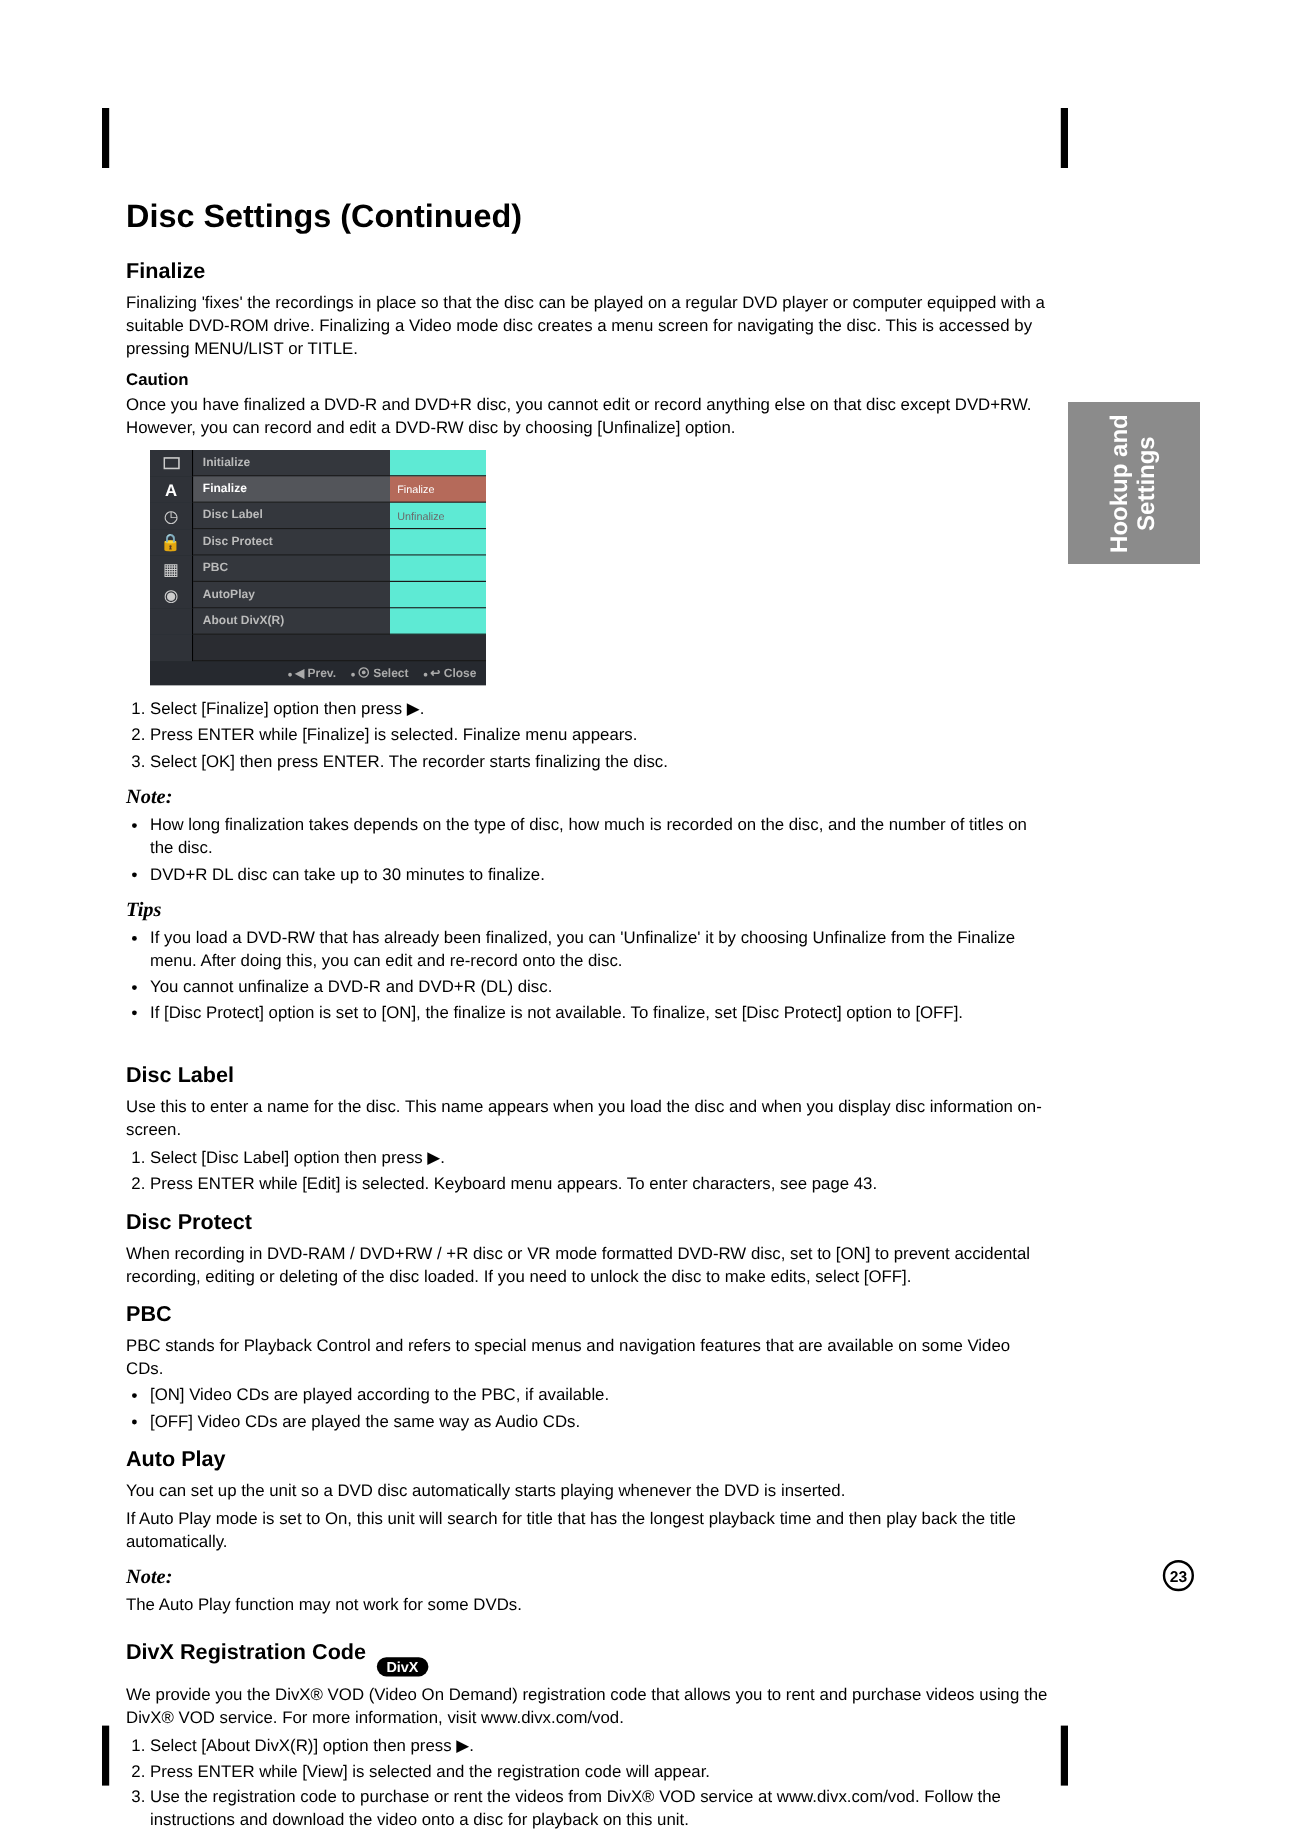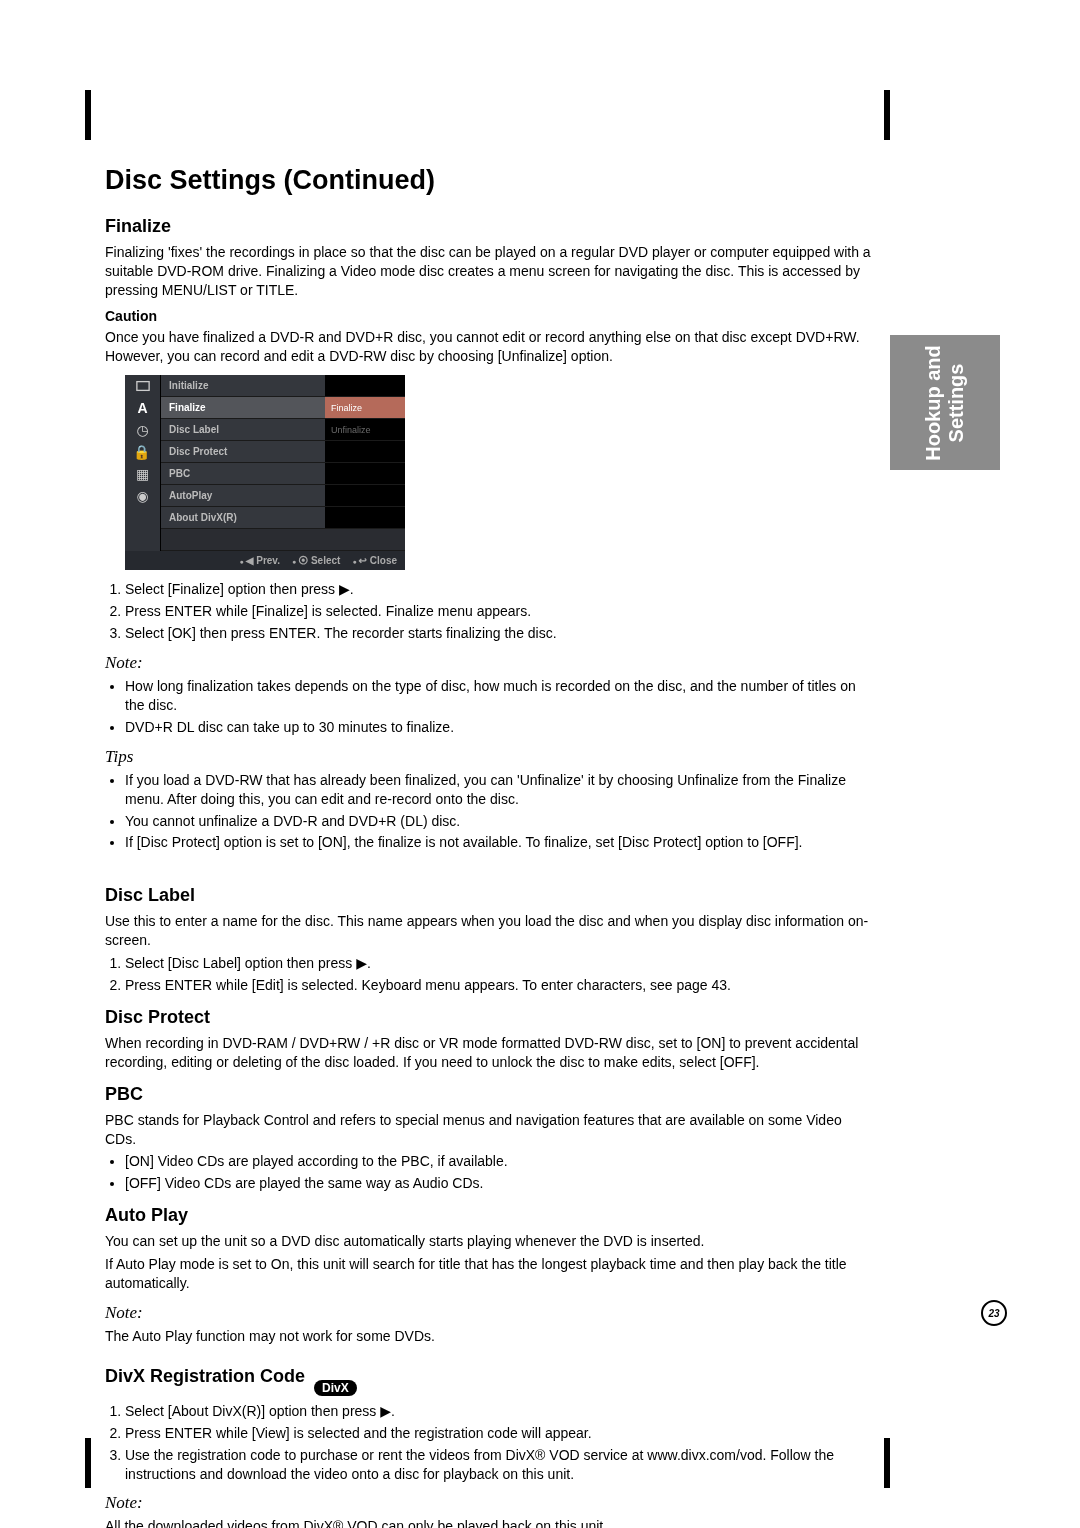--- a/index.html
+++ b/index.html
@@ -45,21 +45,21 @@
   }
   h3.caution {
     font-size: 14px;
     font-weight: bold;
     margin-top: 8px;
     margin-bottom: 4px;
   }
   .note-label, .tips-label {
     font-family: "Times New Roman", serif;
     font-style: italic;
-    font-weight: normal;
+    font-weight: bold;
     font-size: 17px;
     margin-top: 10px;
     margin-bottom: 4px;
   }
   p {
     font-size: 14px;
     line-height: 1.35;
     margin-bottom: 4px;
   }
   ul.bullets, ol.steps {
@@ -108,21 +108,21 @@
     padding:4px 8px;
     background:#34373d;
     border-bottom:1px solid #1a1a1a;
     font-weight:bold;
     height:22px;
     display:flex; align-items:center;
   }
   .osd-value {
     width:80px;
     padding:4px 6px;
-    background:#000000;
+    background:#5eead4;
     border-bottom:1px solid #1a1a1a;
     font-size:9px;
     height:22px;
     display:flex; align-items:center;
   }
   .osd-row.selected .osd-label { background:#53555a; color:#fff; }
   .osd-row.selected .osd-value { background:#b56a5a; color:#fff; }
   .osd-row.empty .osd-label, .osd-row.empty .osd-value { background:#2a2c31; }
   .osd-footer {
     display:flex;
@@ -153,27 +153,27 @@
   .side-tab .rot {
     transform: rotate(-90deg);
     font-weight:bold;
     font-size:20px;
     text-align:center;
     line-height:1.15;
     white-space:nowrap;
   }
   .page-num {
     position:absolute;
-    right: 73px;
+    right: 85px;
     top: 1300px;
     width:26px; height:26px;
     border:2px solid #000;
     border-radius:50%;
     display:flex; align-items:center; justify-content:center;
-    font-size:10px; font-weight:bold;font-style:italic;
+    font-size:13px; font-weight:bold;
   }
 </style>
 </head>
 <body>
 
 <div class="crop-mark cm-tl-h"></div>
 <div class="crop-mark cm-tr-h"></div>
 <div class="crop-mark cm-bl-h"></div>
 <div class="crop-mark cm-br-h"></div>
 
@@ -290,20 +290,21 @@
       <h2>Auto Play</h2>
       <p>You can set up the unit so a DVD disc automatically starts playing whenever the DVD is inserted.</p>
       <p>If Auto Play mode is set to On, this unit will search for title that has the longest playback time and then play back the title automatically.</p>
       <div class="note-label">Note:</div>
       <p>The Auto Play function may not work for some DVDs.</p>
 
       <h2>
         <span>DivX Registration Code</span>
         <span class="divx-badge">DivX</span>
       </h2>
+      <p>We provide you the DivX® VOD (Video On Demand) registration code that allows you to rent and purchase videos using the DivX® VOD service. For more information, visit www.divx.com/vod.</p>
       <ol class="steps">
         <li>Select [About DivX(R)] option then press ▶.</li>
         <li>Press ENTER while [View] is selected and the registration code will appear.</li>
         <li>Use the registration code to purchase or rent the videos from DivX® VOD service at www.divx.com/vod. Follow the instructions and download the video onto a disc for playback on this unit.</li>
       </ol>
       <div class="note-label">Note:</div>
       <p>All the downloaded videos from DivX® VOD can only be played back on this unit.</p>
     </div>
   </div>
 </div>

